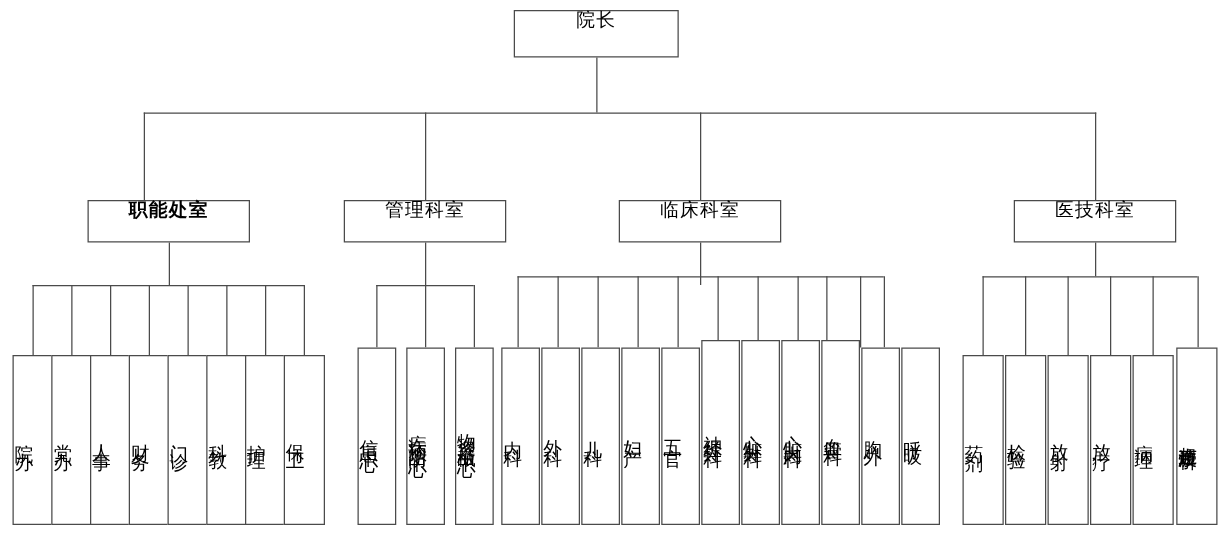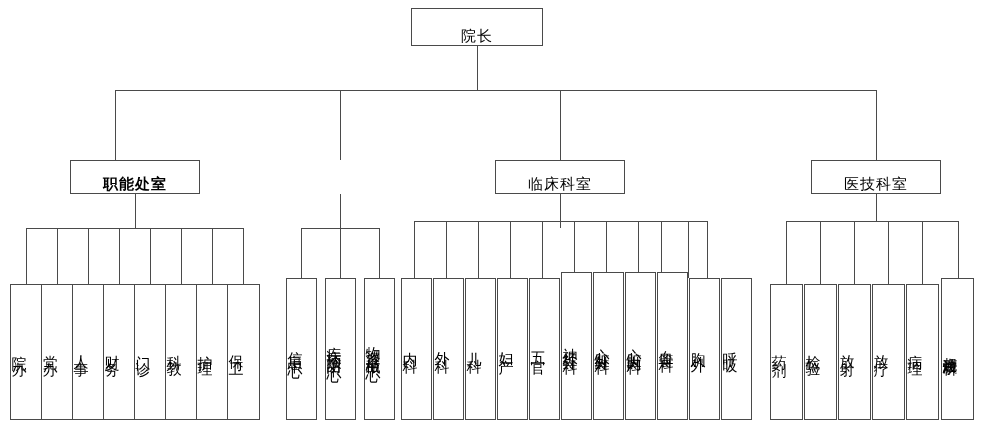--- a/index.html
+++ b/index.html
@@ -16,21 +16,21 @@
     height: 428px;
     background: #ffffff;
     overflow: hidden;
   }
   .node {
     position: absolute;
     box-sizing: border-box;
     border: 1px solid #4a4a4a;
     background: #ffffff;
     display: flex;
-    align-items: flex-end;
+    align-items: flex-start;
     justify-content: center;
     color: #000000;
     line-height: 1.05;
   }
   .node.root,
   .node.group {
     font-size: 15px;
     letter-spacing: 1px;
   }
   .node.leaf {
@@ -68,20 +68,23 @@
   <div class="edge v" style="left:477px; top:46px; width:1px; height:44px;"></div>
   <div class="edge h" style="left:115px; top:90px; width:762px; height:1px;"></div>
 
   <div class="edge v" style="left:115px; top:90px; width:1px; height:70px;"></div>
   <div class="edge v" style="left:340px; top:90px; width:1px; height:70px;"></div>
   <div class="edge v" style="left:560px; top:90px; width:1px; height:70px;"></div>
   <div class="edge v" style="left:876px; top:90px; width:1px; height:70px;"></div>
 
   <div class="node group" style="left:70px; top:160px; width:130px; height:34px;font-weight:bold;">
     <span>职能处室</span>
+  </div>
+  <div class="node group" style="left:275px; top:160px; width:130px; height:34px;">
+    <span>管理科室</span>
   </div>
   <div class="node group" style="left:811px; top:160px; width:130px; height:34px;">
     <span>医技科室</span>
   </div>
   <div class="node group" style="left:495px; top:160px; width:130px; height:34px;">
     <span>临床科室</span>
   </div>
 
   <div class="edge v" style="left:135px; top:194px; width:1px; height:34px;"></div>
   <div class="edge h" style="left:26px; top:228px; width:218px; height:1px;"></div>

